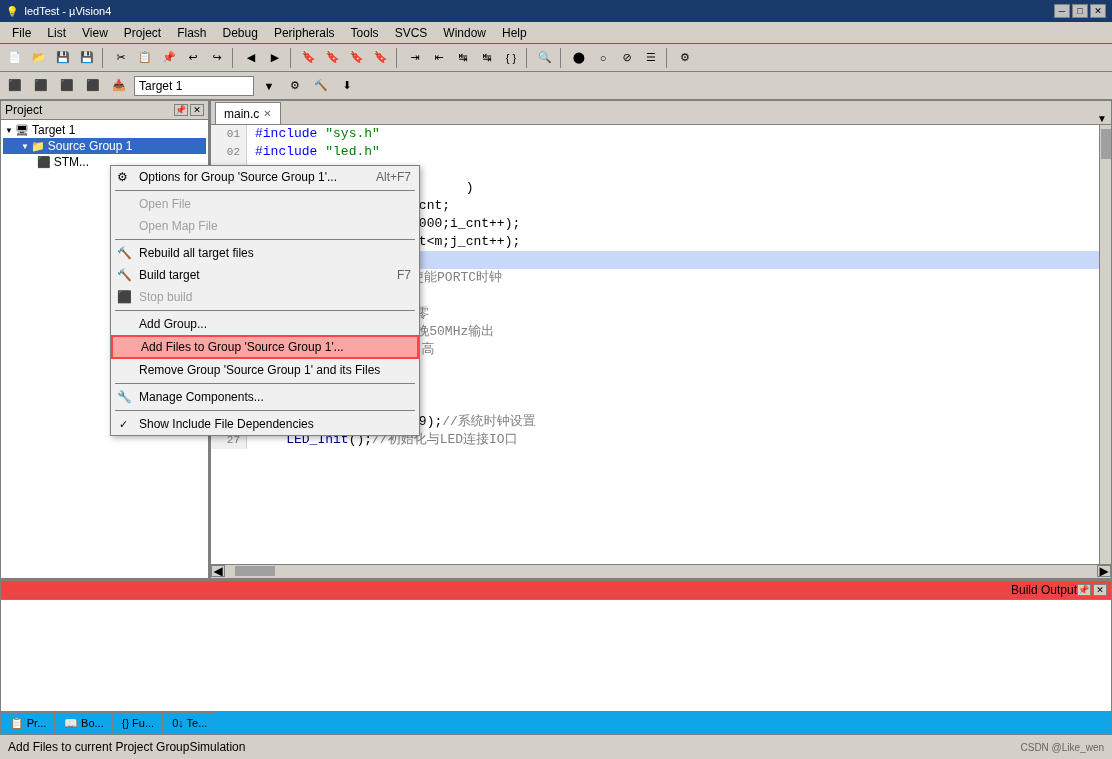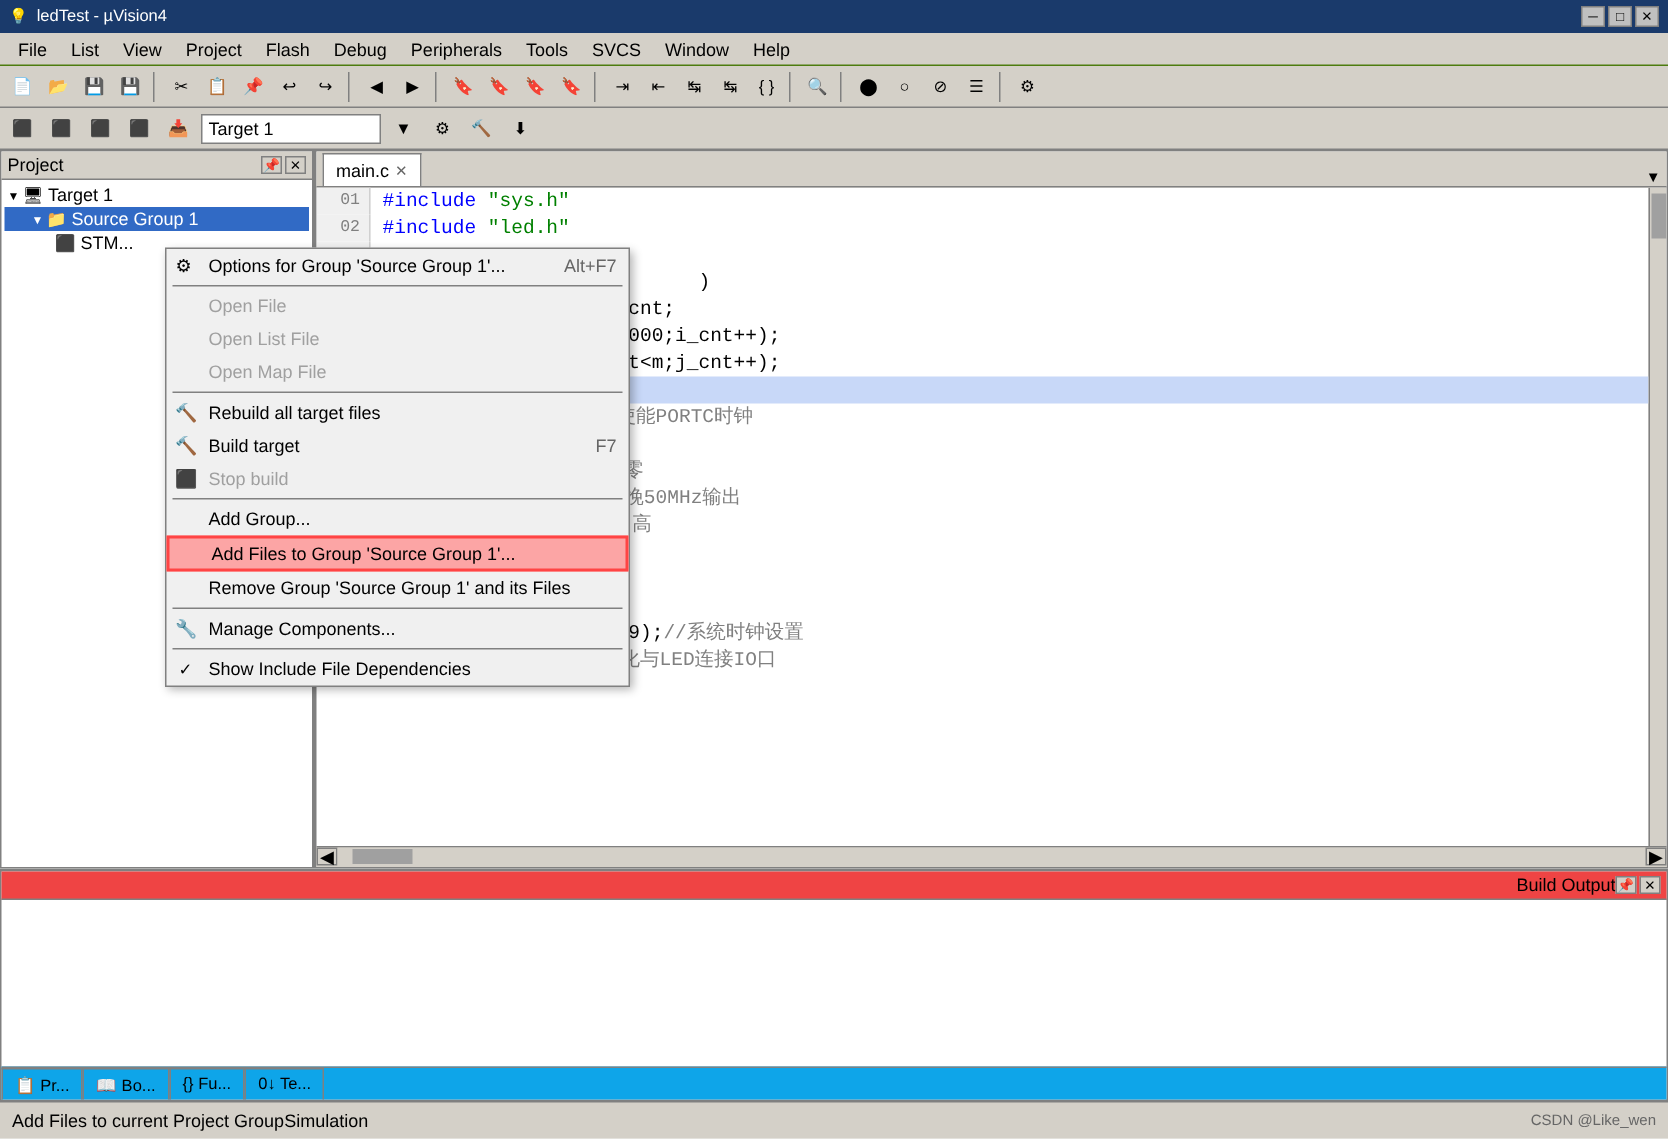--- a/index.html
+++ b/index.html
@@ -542,23 +542,20 @@
   <div class="ctx-item">
     <span class="ctx-icon">⚙</span>
     <span>Options for Group 'Source Group 1'...</span>
     <span class="ctx-shortcut">Alt+F7</span>
   </div>
   <div class="ctx-sep"></div>
   <div class="ctx-item disabled">
     <span>Open File</span>
   </div>
   <div class="ctx-item disabled">
-    <span>Open List File</span>
-  </div>
-  <div class="ctx-item disabled">
     <span>Open Map File</span>
   </div>
   <div class="ctx-sep"></div>
   <div class="ctx-item">
     <span class="ctx-icon">🔨</span>
     <span>Rebuild all target files</span>
   </div>
   <div class="ctx-item">
     <span class="ctx-icon">🔨</span>
     <span>Build target</span>

